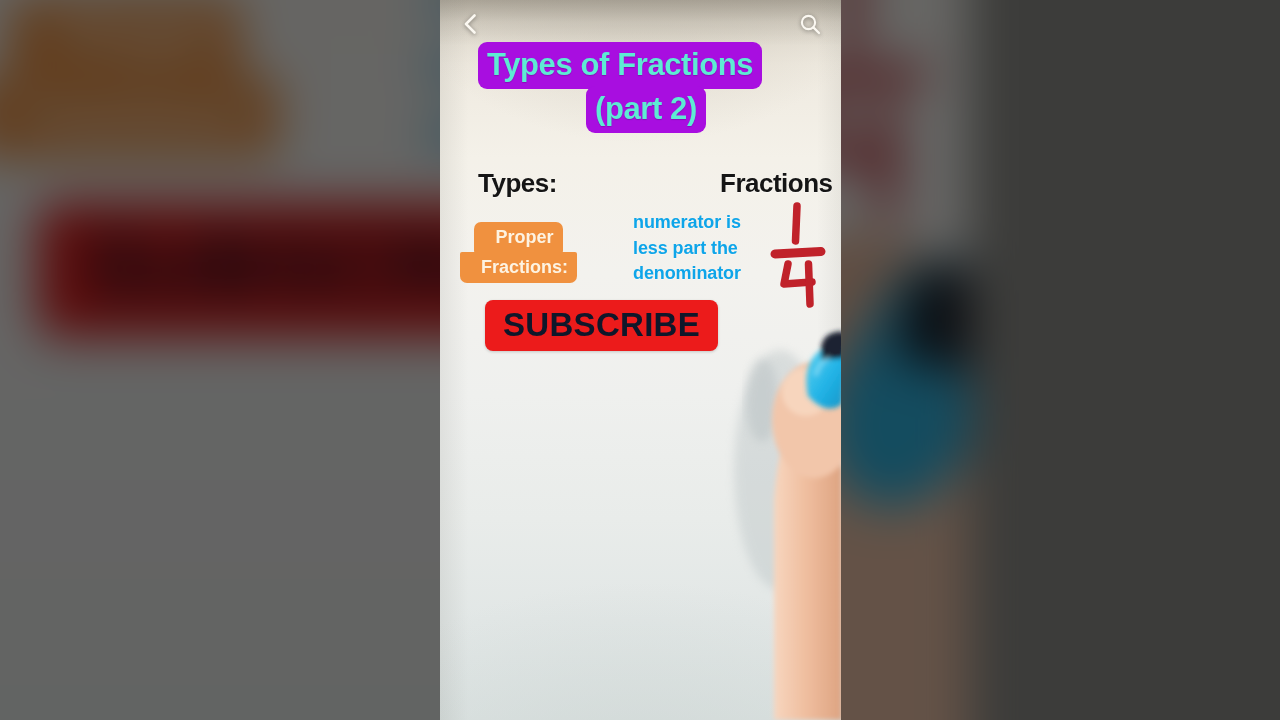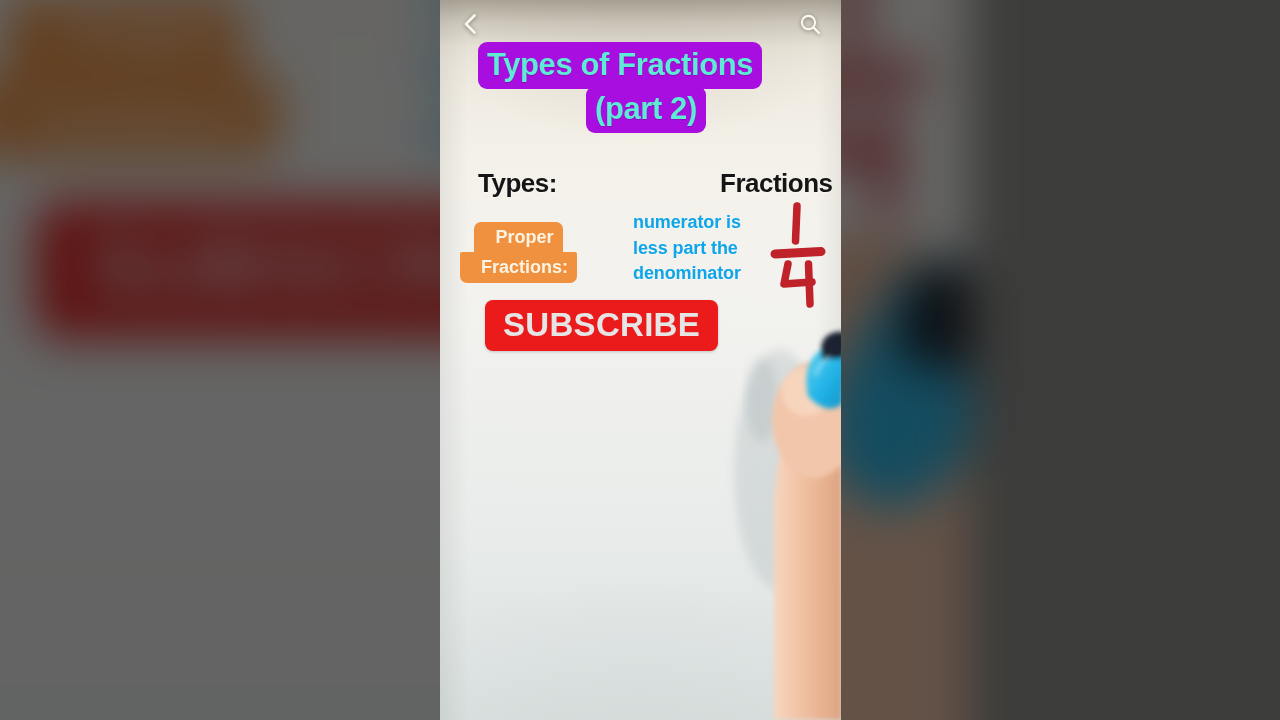--- a/index.html
+++ b/index.html
@@ -172,21 +172,21 @@
   .fraction svg { display:block; }
 
   
   .subscribe {
     position:absolute;
     left:45px; top:300px;
     z-index:35;
     background:#ec1b1b;
     border-radius:8px;
     padding:8px 18px 10px 18px;
-    color:#e5e5e5;
+    color:#0f172a;
     font-weight:bold;
     font-size:33px;
     line-height:1.0;
     letter-spacing:0.3px;
     white-space:nowrap;
     cursor:pointer;
     box-shadow:0 1px 3px rgba(0,0,0,.18);
   }
 
   

